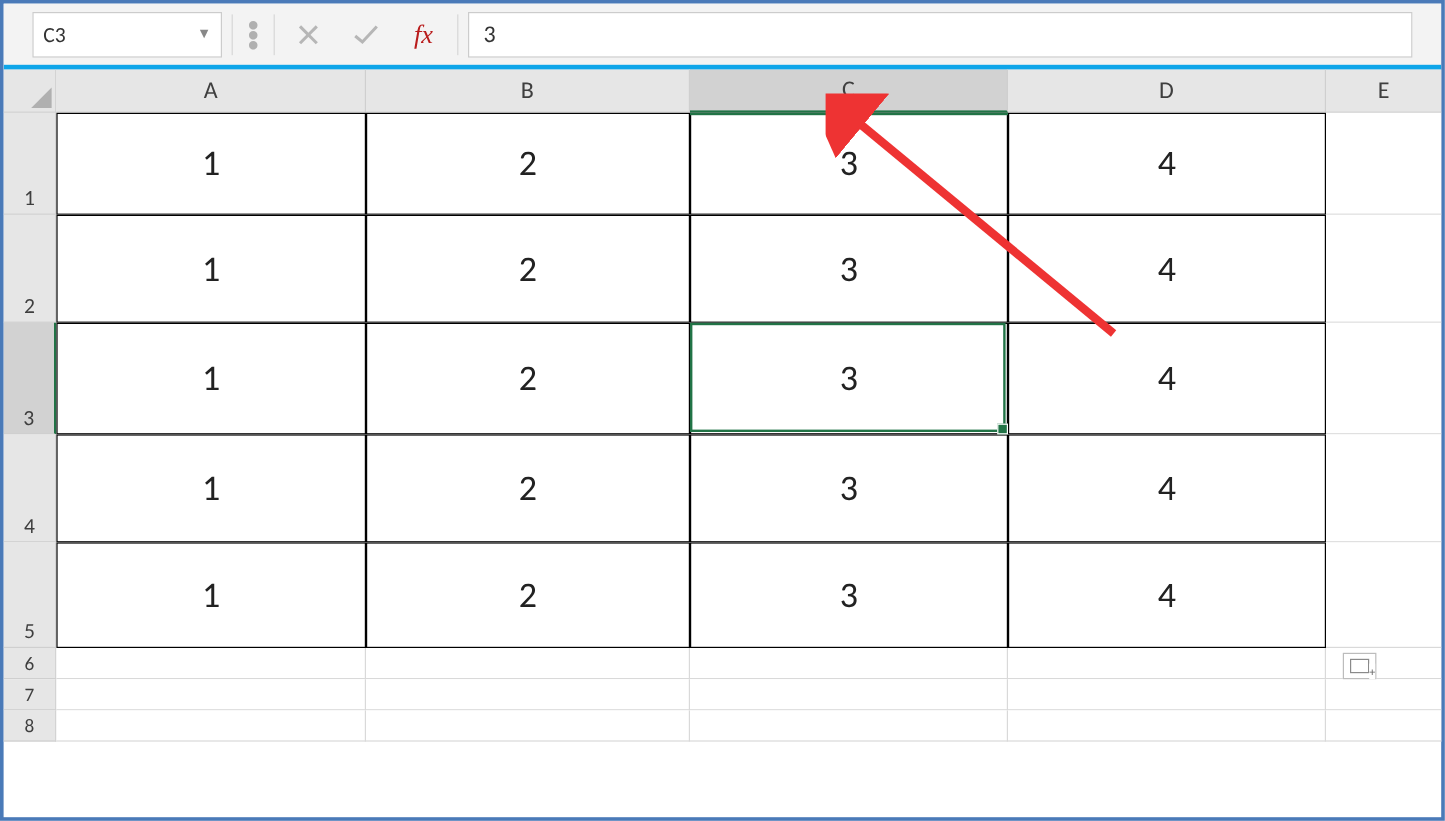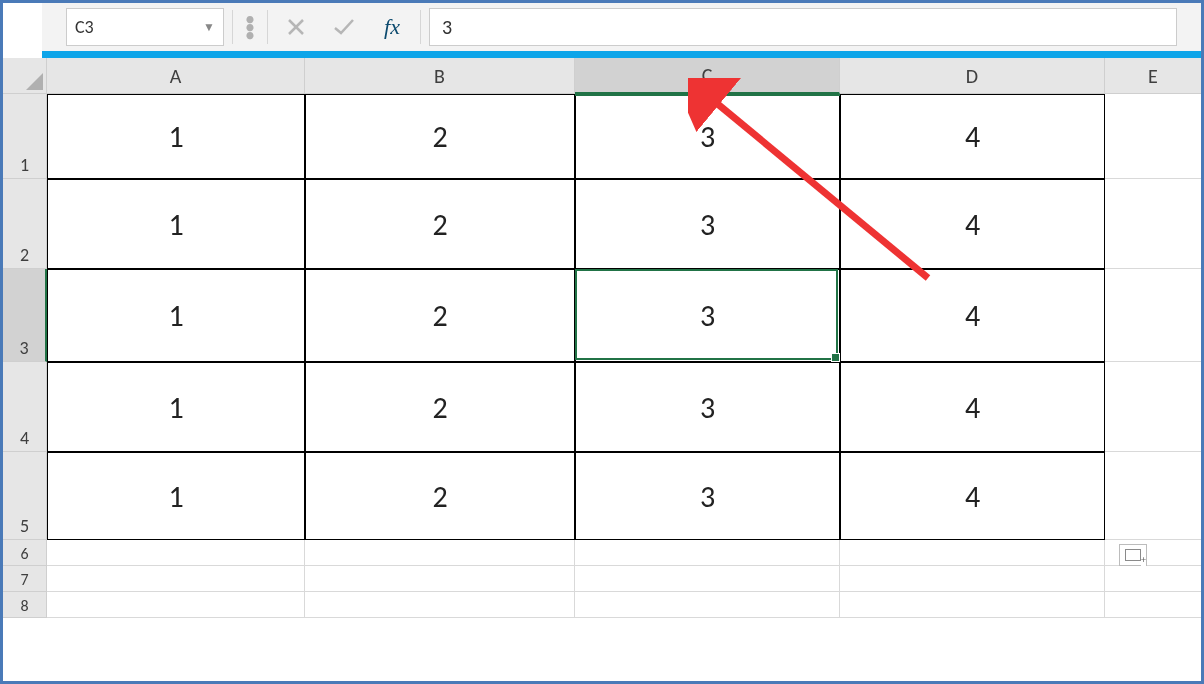--- a/index.html
+++ b/index.html
@@ -8,26 +8,25 @@
     font-family: Calibri, "Segoe UI", Arial, sans-serif;
     background: #ffffff;
     width: 1204px;
     height: 684px;
     overflow: hidden;
     border: 3px solid #4a7ab8;
   }
   .formula-bar {
     height: 55px;
     background: #f3f3f3;
-    border-bottom: 7px solid #0ea5e9;
+    border-bottom: 4px solid #0ea5e9;
     display: flex;
     align-items: center;
     padding: 0 24px;
     gap: 8px;
-    margin-left: 39px;
   }
   .name-box {
     width: 158px;
     height: 38px;
     background: #fff;
     border: 1px solid #ccc;
     display: flex;
     align-items: center;
     padding: 0 8px;
     font-size: 18px;
@@ -59,21 +58,21 @@
     width: 40px;
     height: 36px;
     display: flex;
     align-items: center;
     justify-content: center;
     font-size: 22px;
     color: #b6b6b6;
     cursor: default;
   }
   .fb-btn.fx {
-    color: #0c4a6e;
+    color: #b91c1c;
     font-style: italic;
     font-family: "Times New Roman", serif;
     font-size: 22px;
   }
   .formula-input {
     flex: 1;
     height: 38px;
     background: #fff;
     border: 1px solid #ccc;
     display: flex;

